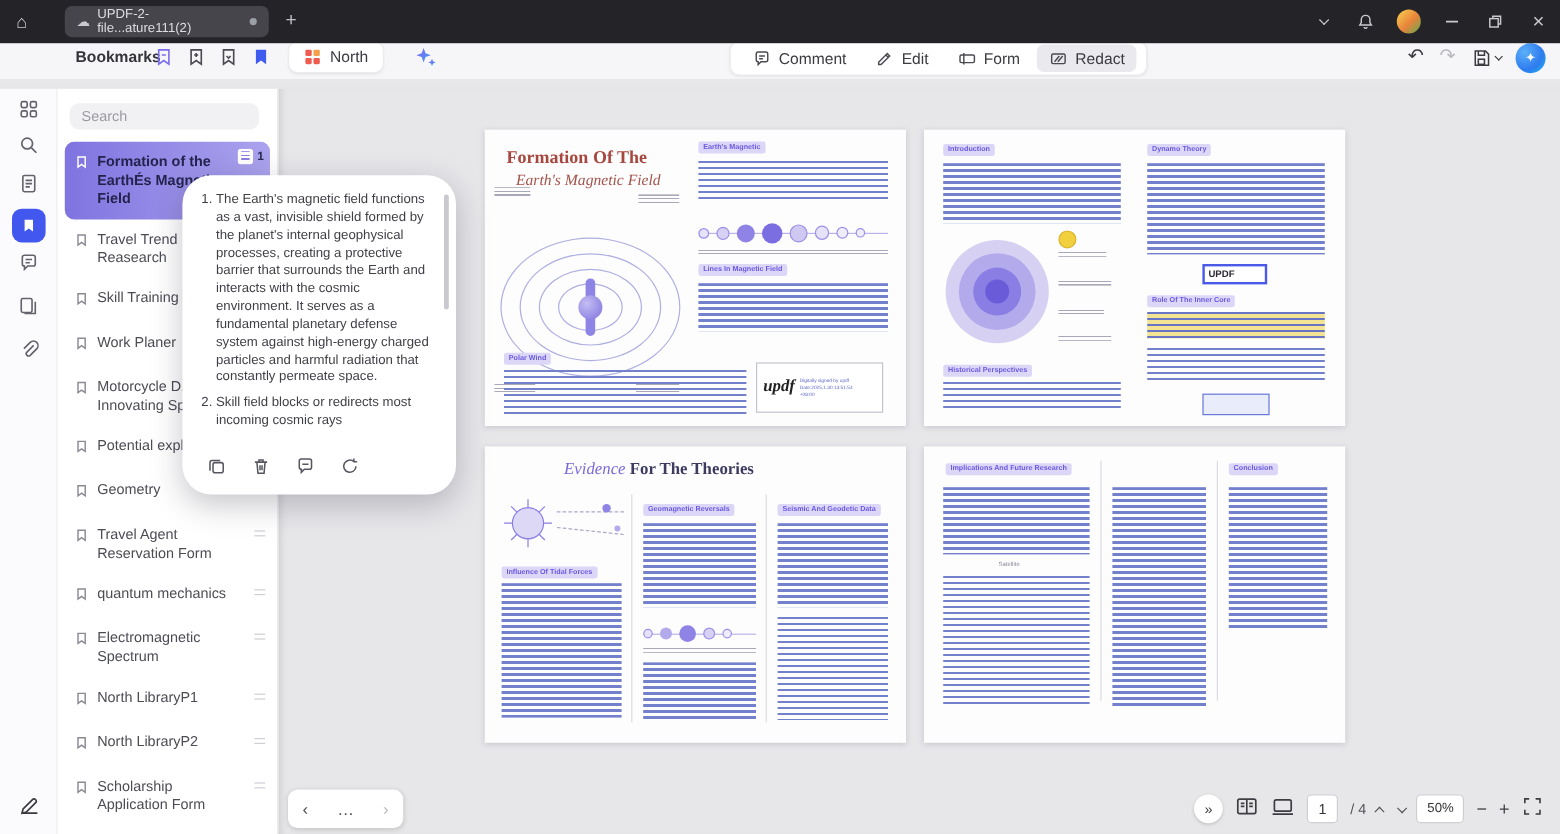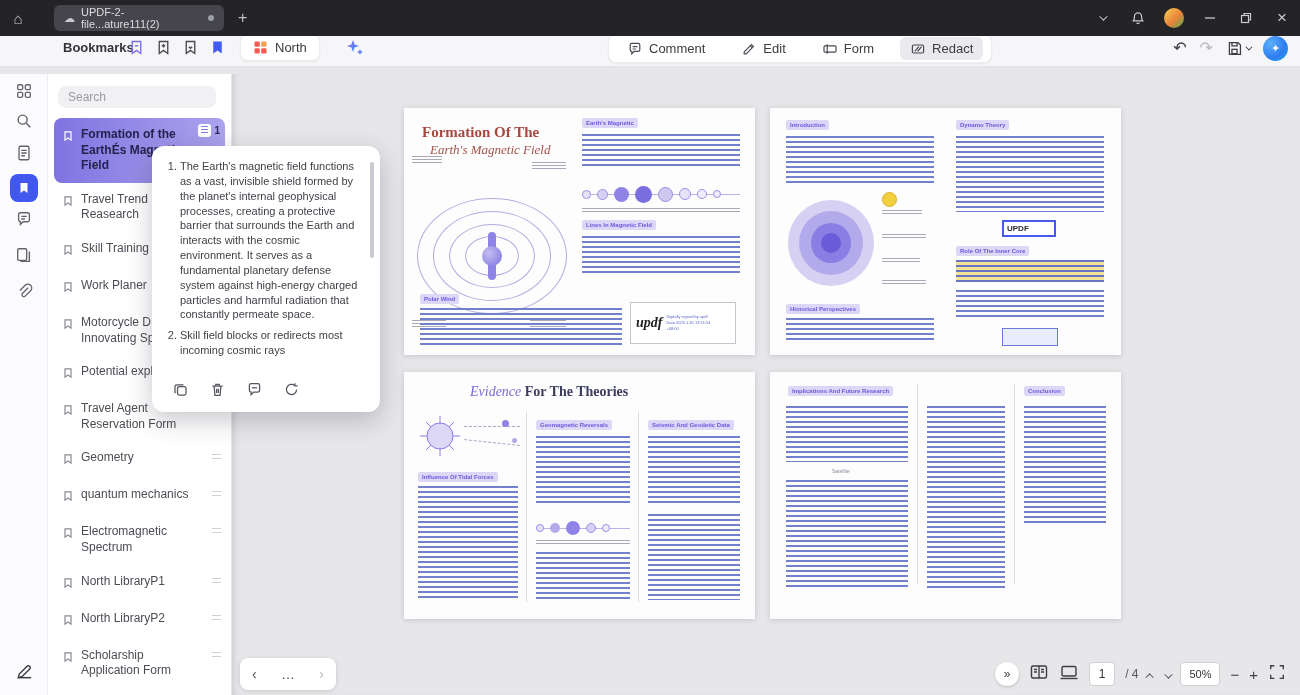--- a/index.html
+++ b/index.html
@@ -21,21 +21,21 @@
 .chev.down{transform:rotate(45deg) translateY(-2px)}
 .chev.up{transform:rotate(-135deg) translateY(-2px)}
 
 
 .toolbar{position:absolute;left:0;top:29px;width:100%;height:38px;background:#f6f6f8;border-bottom:1px solid #e3e3e7;z-index:25}
 .bm-title{position:absolute;left:63px;top:0;line-height:38px;font-size:13px;font-weight:bold;color:#33333a}
 .bm-icons{position:absolute;left:128px;top:10px;display:flex;gap:10px;align-items:center}
 .pill{position:absolute;background:#fff;border:1px solid #ececef;border-radius:8px;box-shadow:0 1px 2px rgba(0,0,0,.06);display:flex;align-items:center}
 .tools-pill{left:240px;top:5px;height:27px;padding:0 12px;gap:7px;font-size:13px;color:#3a3a42}
 .sparkle{position:absolute;left:344px;top:8px}
-.center-tools{left:608px;top:5px;height:29px;padding:0 8px;gap:16px}
+.center-tools{left:608px;top:5px;height:29px;padding:0 8px;gap:4px}
 .ct-btn{display:flex;align-items:center;gap:6px;height:23px;padding:0 10px;border-radius:6px;font-size:13px;color:#3b3b42}
 .ct-btn.active{background:#e9e9ee}
 .tb-actions{position:absolute;right:12px;top:5px;height:28px;display:flex;align-items:center;gap:13px}
 .glyph-btn{font-size:16px;color:#3c3c42;line-height:1}
 .glyph-btn.dis{color:#b9b9bf}
 .ai-circle{width:25px;height:25px;border-radius:50%;background:radial-gradient(circle at 30% 30%,#5ab0f8,#2f7bf0 60%,#18c0e6);display:flex;align-items:center;justify-content:center;color:#fff;font-size:11px}
 .save-wrap{display:flex;align-items:center;gap:2px;color:#3c3c42}
 
 
 .strip{position:absolute;left:0;top:74px;width:48px;bottom:0;background:#fbfbfd;border-right:1px solid #ececef;z-index:20}
@@ -52,21 +52,21 @@
 .bm-ic{flex:none;margin-top:1px;color:#8a8a92}
 .bm-handle{position:absolute;right:4px;top:13px;width:9px;height:5px;border-top:1.6px solid #cfcfd6;border-bottom:1.6px solid #cfcfd6}
 .bm-selected{background:linear-gradient(90deg,#7f74e0,#aca3ee);border-radius:8px}
 .bm-selected .bm-label{color:#23234d;font-weight:bold}
 .bm-selected .bm-ic{color:#fff}
 .sel-badge{position:absolute;right:5px;top:6px;display:flex;align-items:center;gap:3px}
 .badge-box{width:13px;height:13px;background:#fff;border-radius:3px;background-image:repeating-linear-gradient(#8a7ee4 0 1px,transparent 1px 3px);background-size:7px 9px;background-position:3px 2px;background-repeat:no-repeat}
 .badge-num{font-size:10px;color:#2a2a55;font-weight:bold}
 
 
-.popup{position:absolute;left:152px;top:146px;width:228px;height:266px;background:#fff;border-radius:12px;box-shadow:0 8px 26px rgba(30,30,50,.25);z-index:40;padding:13px 20px 44px 12px}
+.popup{position:absolute;left:152px;top:146px;width:228px;height:266px;background:#fff;border-radius:24px;box-shadow:0 8px 26px rgba(30,30,50,.25);z-index:40;padding:13px 20px 44px 12px}
 .popup ol{padding-left:16px;font-size:11px;line-height:1.35;color:#3f3f47}
 .popup li{margin-bottom:6px}
 .popup-scroll{position:absolute;right:6px;top:16px;width:4px;height:96px;background:#c9c9cf;border-radius:2px}
 .popup-actions{position:absolute;left:20px;bottom:10px;display:flex;gap:20px;color:#565660}
 
 
 .main{position:absolute;left:232px;top:74px;right:0;bottom:0;background:#e7e7ea;box-shadow:inset 6px 0 8px -6px rgba(0,0,0,.18)}
 .card{position:absolute;width:351px;height:247px;background:#fdfdfe;box-shadow:0 1px 5px rgba(70,70,90,.22)}
 .tl,.tlg,.tly{position:absolute}
 .tl{background-image:repeating-linear-gradient(#7380cc 0,#7380cc 2px,transparent 2px,transparent 5px)}
@@ -309,29 +309,29 @@
           <span class="bm-ic"><svg width="12" height="12" viewBox="0 0 20 20" fill="none" stroke="currentColor" stroke-width="2">
               <path d="M5 3h10v14l-5-3.6L5 17z"></path>
             </svg></span>
           <span class="bm-label">Potential expl...</span>
           <span class="bm-handle"></span>
         </div>
       <div class="bm-item">
           <span class="bm-ic"><svg width="12" height="12" viewBox="0 0 20 20" fill="none" stroke="currentColor" stroke-width="2">
               <path d="M5 3h10v14l-5-3.6L5 17z"></path>
             </svg></span>
+          <span class="bm-label">Geometry</span>
+          <span class="bm-handle"></span>
+        </div>
+      <div class="bm-item">
+          <span class="bm-ic"><svg width="12" height="12" viewBox="0 0 20 20" fill="none" stroke="currentColor" stroke-width="2">
+              <path d="M5 3h10v14l-5-3.6L5 17z"></path>
+            </svg></span>
           <span class="bm-label">Travel Agent
 Reservation Form</span>
-          <span class="bm-handle"></span>
-        </div>
-      <div class="bm-item">
-          <span class="bm-ic"><svg width="12" height="12" viewBox="0 0 20 20" fill="none" stroke="currentColor" stroke-width="2">
-              <path d="M5 3h10v14l-5-3.6L5 17z"></path>
-            </svg></span>
-          <span class="bm-label">Geometry</span>
           <span class="bm-handle"></span>
         </div>
       <div class="bm-item">
           <span class="bm-ic"><svg width="12" height="12" viewBox="0 0 20 20" fill="none" stroke="currentColor" stroke-width="2">
               <path d="M5 3h10v14l-5-3.6L5 17z"></path>
             </svg></span>
           <span class="bm-label">quantum mechanics</span>
           <span class="bm-handle"></span>
         </div>
       <div class="bm-item">

